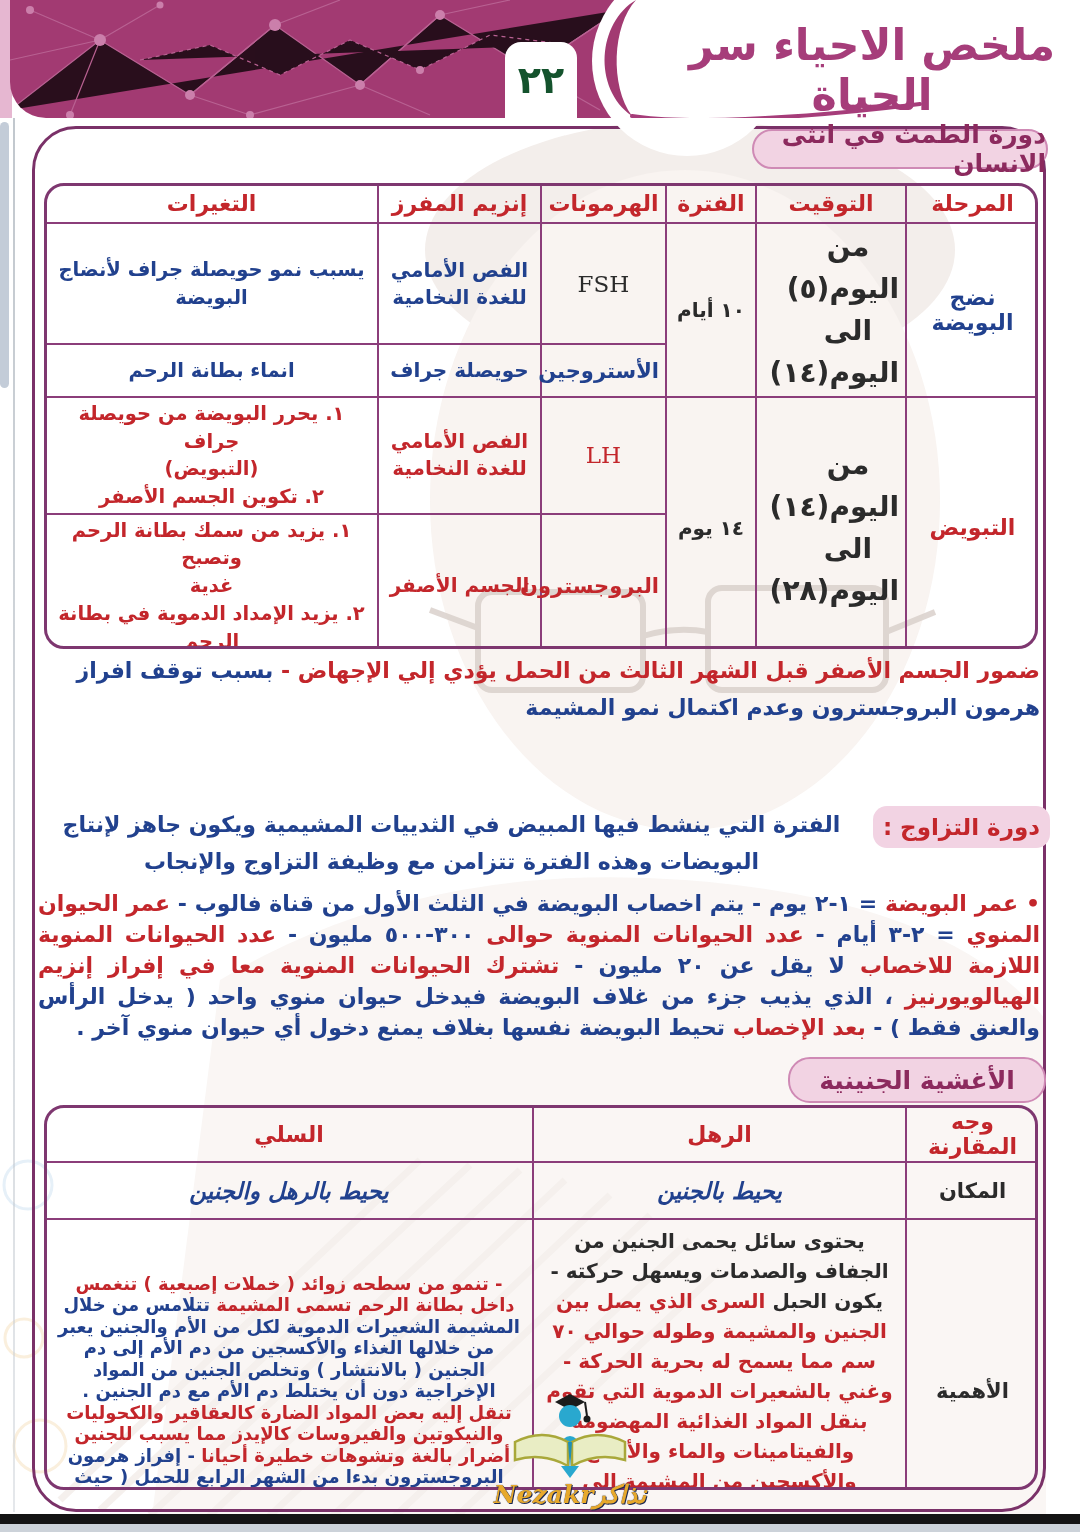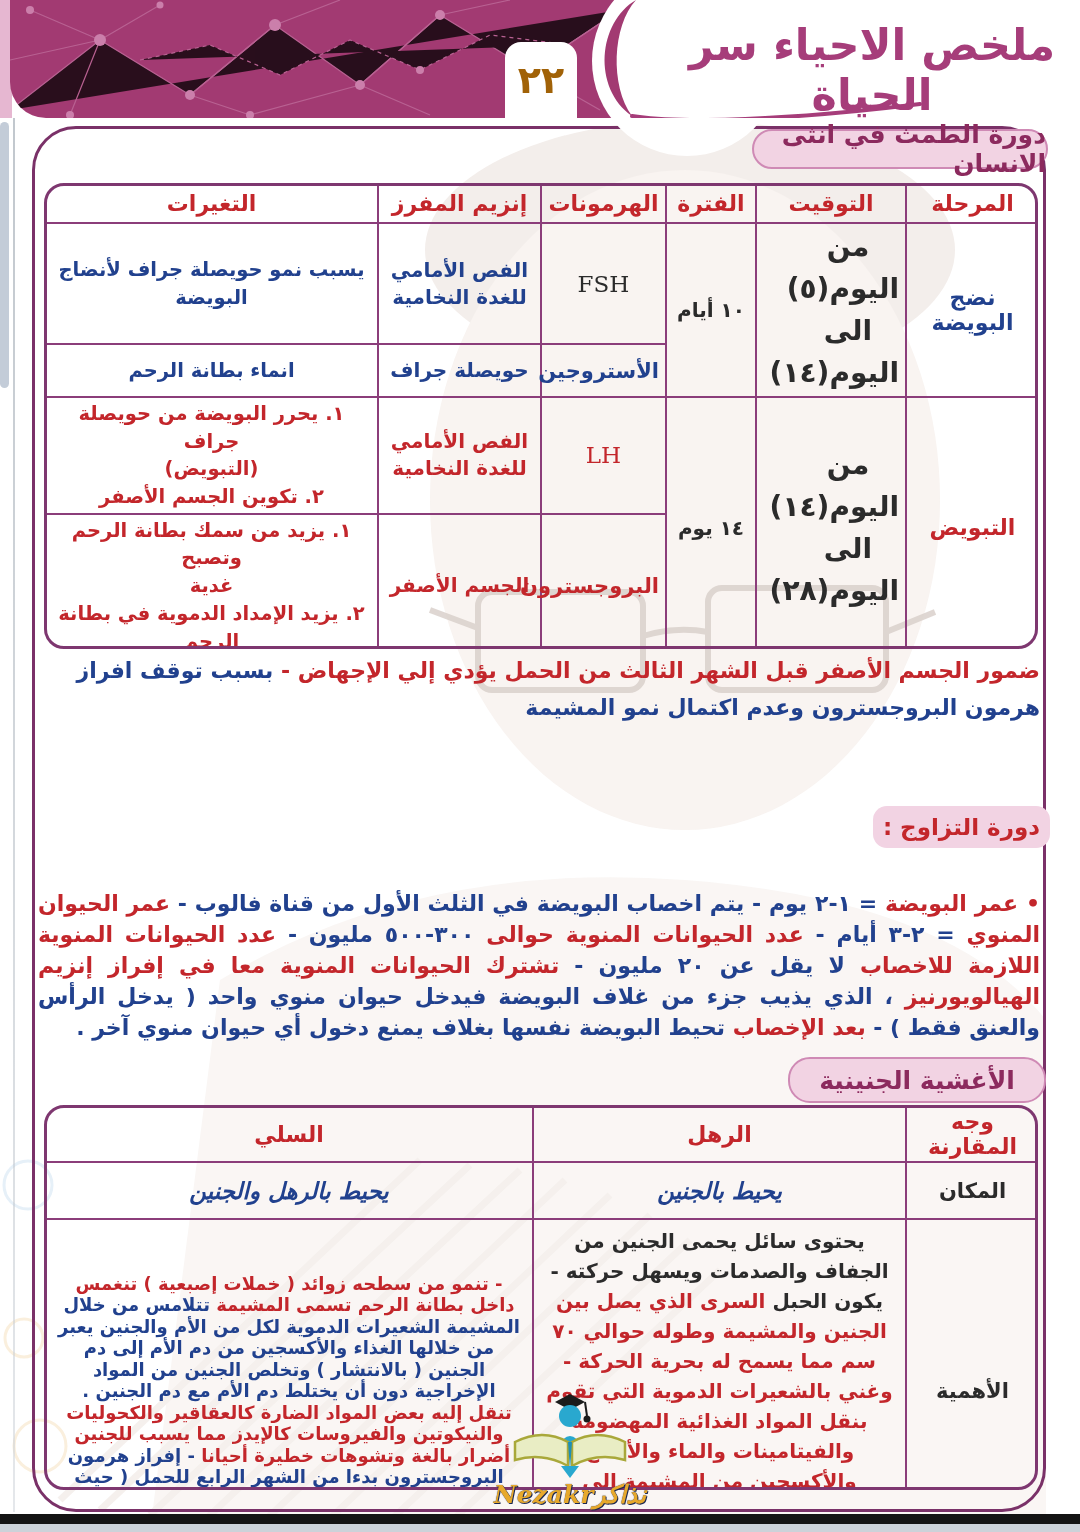--- a/index.html
+++ b/index.html
@@ -13,21 +13,21 @@
   
   .banner { position:absolute; left:0; top:0; width:1080px; height:118px; background:#fff; z-index:3; }
   .banner-strip { position:absolute; left:0; top:0; width:12px; height:118px; background:#e6b7d1; }
   .banner-main { position:absolute; left:10px; top:0; width:660px; height:118px;
                  background:#a23a72; border-radius:0 0 0 36px; overflow:hidden; }
   .banner-bite { position:absolute; left:592px; top:-34px; width:190px; height:190px;
                  background:#fff; border-radius:50%; }
   .banner-crescent { position:absolute; left:590px; top:0; width:470px; height:118px; }
   .page-tab { position:absolute; left:505px; top:42px; width:72px; height:76px; background:#ffffff;
               border-radius:16px 16px 0 0; display:flex; align-items:center; justify-content:center;
-              font-size:38px; font-weight:bold; color:#a16207; }
+              font-size:38px; font-weight:bold; color:#14532d; }
   .banner-title { position:absolute; right:8px; top:20px; width:400px; text-align:center;
                   font-size:43px; font-weight:bold; color:#a63d7a; direction:rtl; }
 
   
   .scroll-thumb { position:absolute; left:0; top:122px; width:9px; height:266px;
                   background:#c3ccd8; border-radius:6px; z-index:2; }
   .edge-line { position:absolute; left:13px; top:118px; width:2px; height:1394px;
                background:linear-gradient(#8f9aa5,#cfd4da); opacity:.55; z-index:1; }
   .main-border { position:absolute; left:32px; top:126px; width:1014px; height:1386px;
                  border:3px solid #7a3168; border-radius:44px; z-index:1; }
@@ -235,20 +235,21 @@
 </div>
 
 <div class="notes">
   <div>
     <span class="c-red">ضمور الجسم الأصفر قبل الشهر الثالث من الحمل يؤدي إلي الإجهاض - </span><span class="c-blue">بسبب توقف افراز هرمون البروجسترون وعدم اكتمال نمو المشيمة</span>
   </div>
 </div>
 
 <div class="mating-row">
   <span class="badge-mating">دورة التزاوج :</span>
+  <span class="mating-text c-blue">الفترة التي ينشط فيها المبيض في الثدييات المشيمية ويكون جاهز لإنتاج البويضات وهذه الفترة تتزامن مع وظيفة التزاوج والإنجاب</span>
 </div>
 
 <div class="fert">
   <span class="c-red">•</span>
   <span class="c-red">عمر البويضة</span><span class="c-blue"> = ١-٢ يوم - يتم اخصاب البويضة في الثلث الأول من قناة فالوب - </span><span class="c-red">عمر الحيوان المنوي</span><span class="c-blue"> = ٢-٣ أيام - </span><span class="c-red">عدد الحيوانات المنوية حوالى</span><span class="c-blue"> ٣٠٠-٥٠٠ مليون - </span><span class="c-red">عدد الحيوانات المنوية اللازمة للاخصاب</span><span class="c-blue"> لا يقل عن ٢٠ مليون - </span><span class="c-red">تشترك الحيوانات المنوية معا في إفراز إنزيم الهيالويورنيز</span><span class="c-blue"> ، الذي يذيب جزء من غلاف البويضة فيدخل حيوان منوي واحد ( يدخل الرأس والعنق فقط ) - </span><span class="c-red">بعد الإخصاب</span><span class="c-blue"> تحيط البويضة نفسها بغلاف يمنع دخول أي حيوان منوي آخر .</span>
 </div>
 
 <div class="badge badge-membranes">
   <span>الأغشية الجنينية</span>
 </div>

